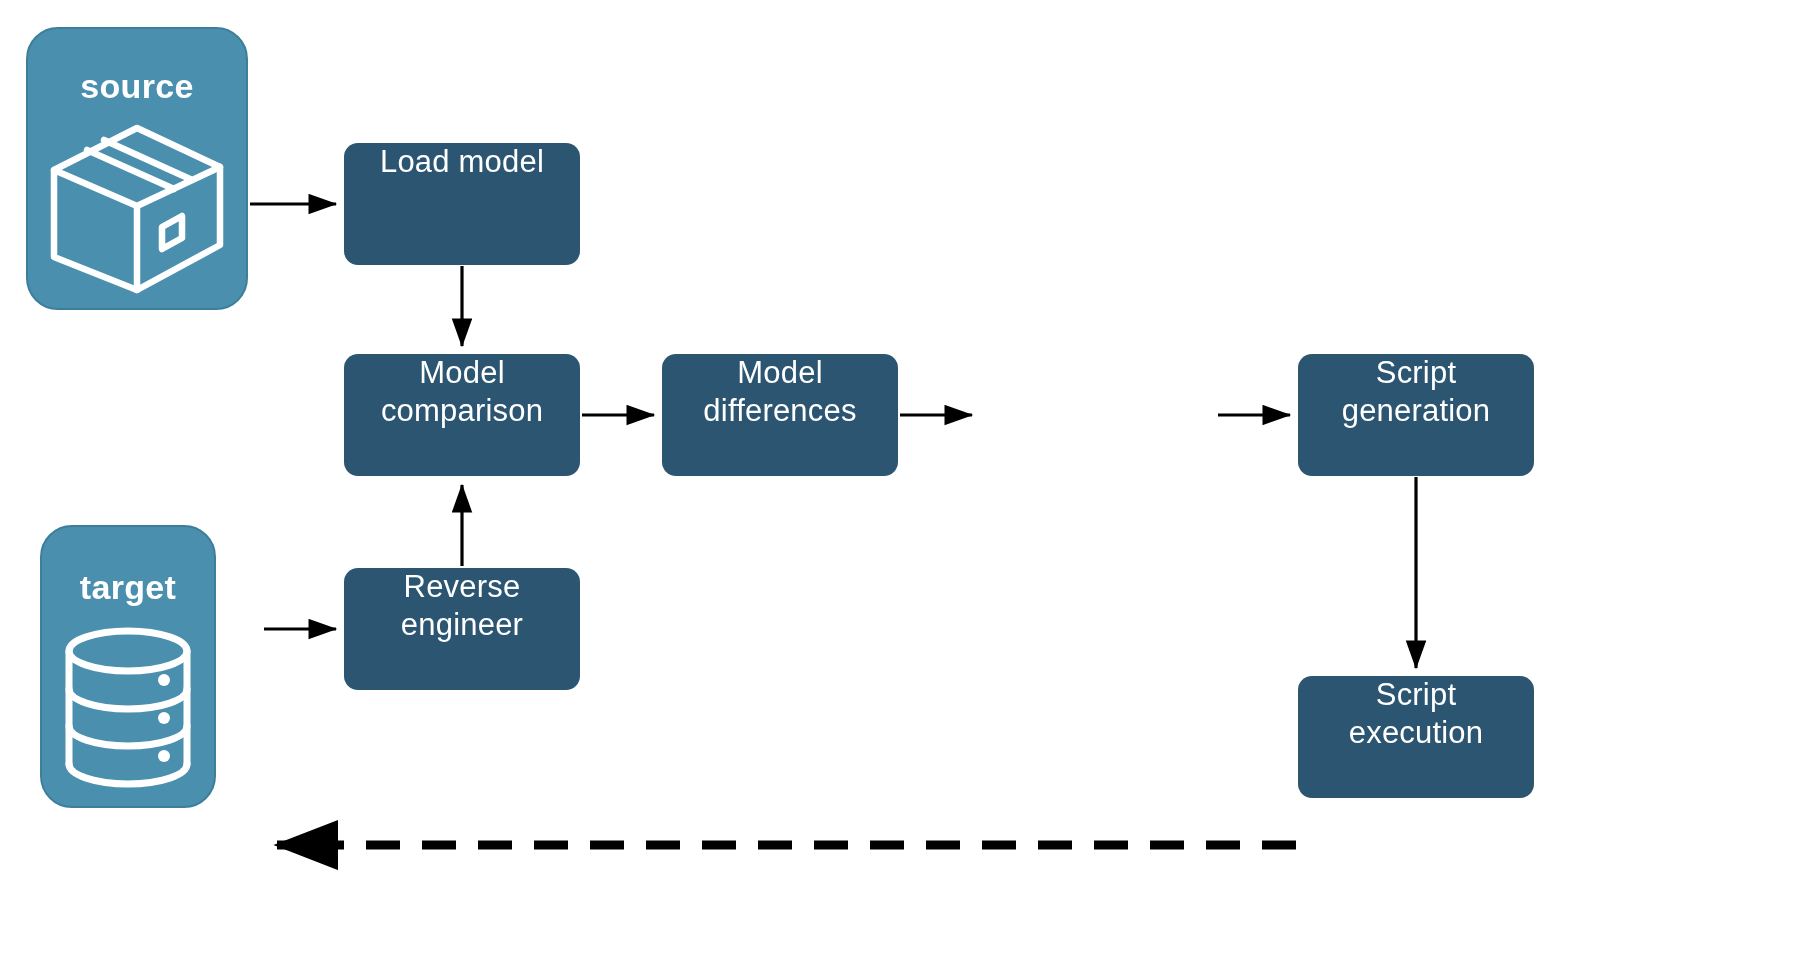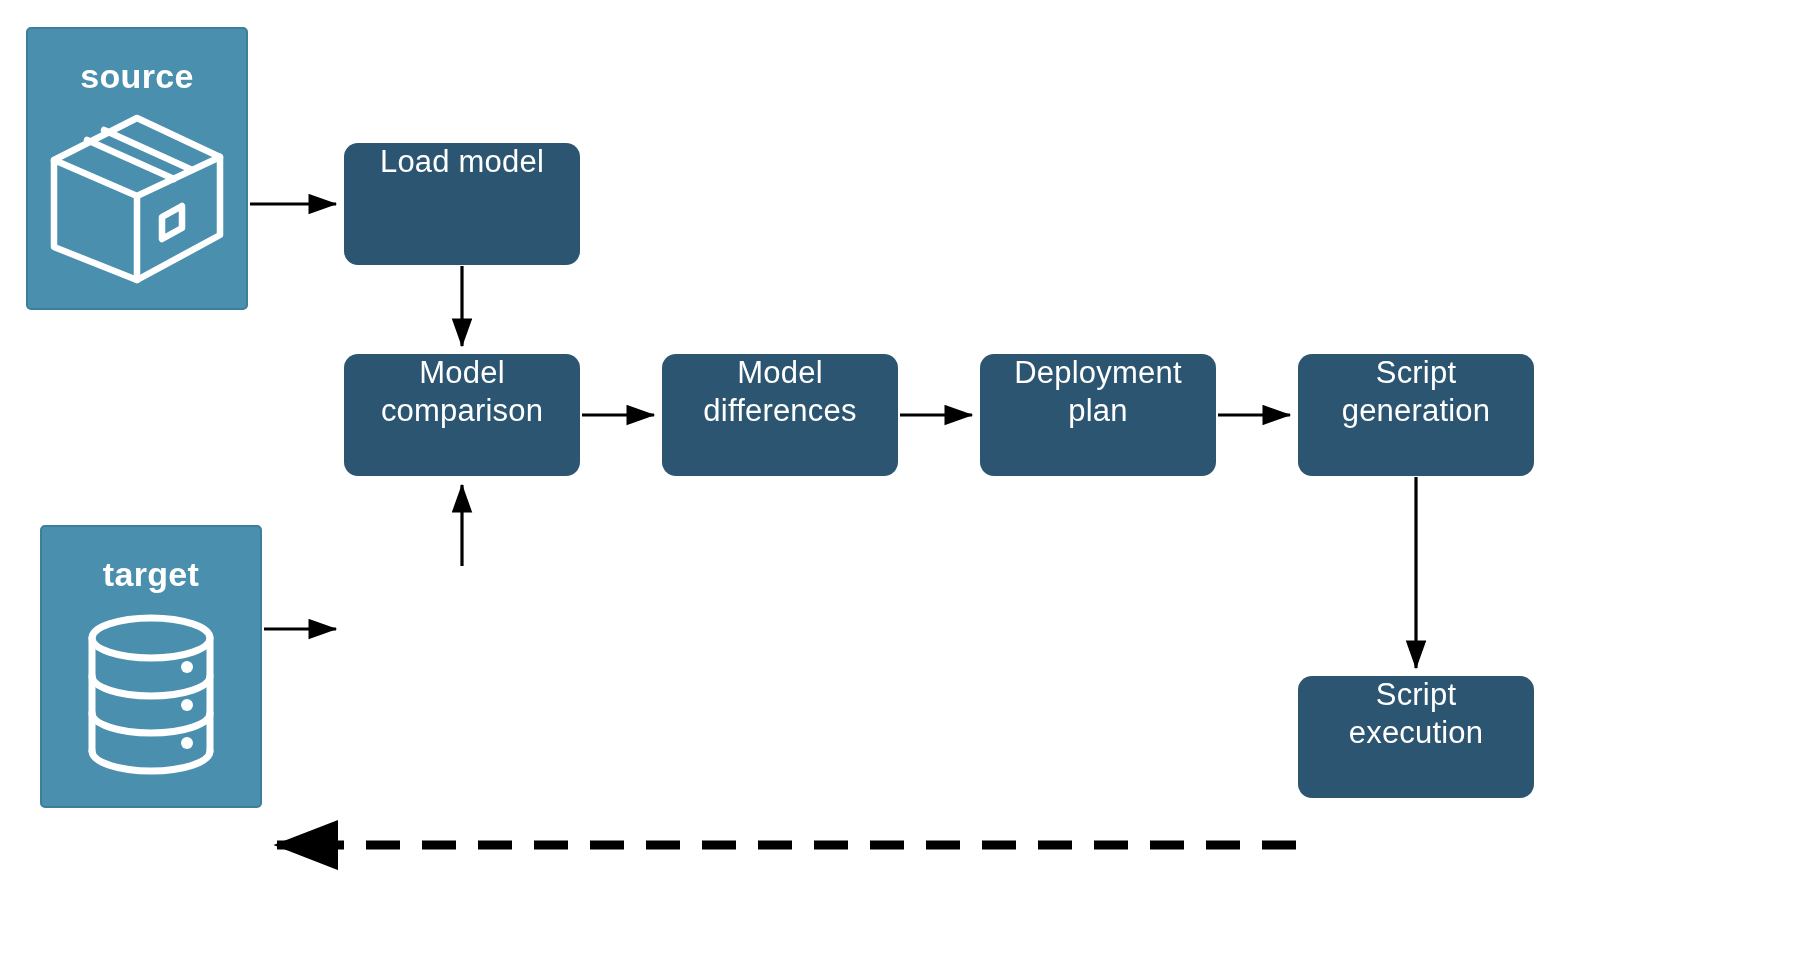--- a/index.html
+++ b/index.html
@@ -38,24 +38,24 @@
     background: #2b5571;
     border-radius: 14px;
     font-size: 31px;
     line-height: 1.22;
     font-weight: 400;
     letter-spacing: 0.2px;
   }
   .endpoint {
     background: #4a90ae;
     border: 2px solid #3d7e9b;
-    border-radius: 5px;
+    border-radius: 32px;
     flex-direction: column;
     align-items: center;
-    justify-content: flex-start;
+    justify-content: center;
   }
   .endpoint-label {
     font-size: 34px;
     font-weight: bold;
     margin-top: 28px;
     letter-spacing: 0.3px;
   }
   .endpoint-icon {
     margin-top: 14px;
   }
@@ -130,21 +130,21 @@
 
           <path d="M45 30 L132 69"></path>
           <path d="M62 20 L148 59"></path>
         </g>
 
         <path d="M120 107 L140 96 L140 118 L120 129 Z" fill="none" stroke="#ffffff" stroke-width="6.5" stroke-linejoin="round"></path>
       </svg>
     </div>
   </div>
 
-  <div class="node endpoint" style="left:40px; top:525px; width:222px; height:283px;">
+  <div class="node endpoint" style="left:40px; top:525px; width:176px; height:283px;">
     <div class="endpoint-label">target</div>
     <div class="endpoint-icon" style="margin-top:18px;">
       <svg width="150" height="165" viewBox="0 0 150 165" xmlns="http://www.w3.org/2000/svg">
         <g fill="none" stroke="#ffffff" stroke-width="7" stroke-linejoin="round" stroke-linecap="round">
           <ellipse cx="75" cy="26" rx="59" ry="20"></ellipse>
           <path d="M16 26 L16 139"></path>
           <path d="M134 26 L134 139"></path>
           <path d="M16 64 a59 20 0 0 0 118 0"></path>
           <path d="M16 101 a59 20 0 0 0 118 0"></path>
           <path d="M16 139 a59 20 0 0 0 118 0"></path>
@@ -163,29 +163,29 @@
   <div class="node proc" style="left:344px; top:354px; width:236px; height:122px;">
     <span class="proc-label">Model
 comparison</span>
   </div>
 
   <div class="node proc" style="left:662px; top:354px; width:236px; height:122px;">
     <span class="proc-label">Model
 differences</span>
   </div>
 
-  <div class="node proc" style="left:980px; top:354px; width:236px; height:122px;">
-    <span class="proc-label">Deployment
-plan</span>
-  </div>
 
   <div class="node proc" style="left:1298px; top:354px; width:236px; height:122px;">
     <span class="proc-label">Script
 generation</span>
   </div>
 
+  <div class="node proc" style="left:344px; top:568px; width:236px; height:122px;">
+    <span class="proc-label">Reverse
+engineer</span>
+  </div>
 
   <div class="node proc" style="left:1298px; top:676px; width:236px; height:122px;">
     <span class="proc-label">Script
 execution</span>
   </div>
 
 </div>
 
 </body></html>

